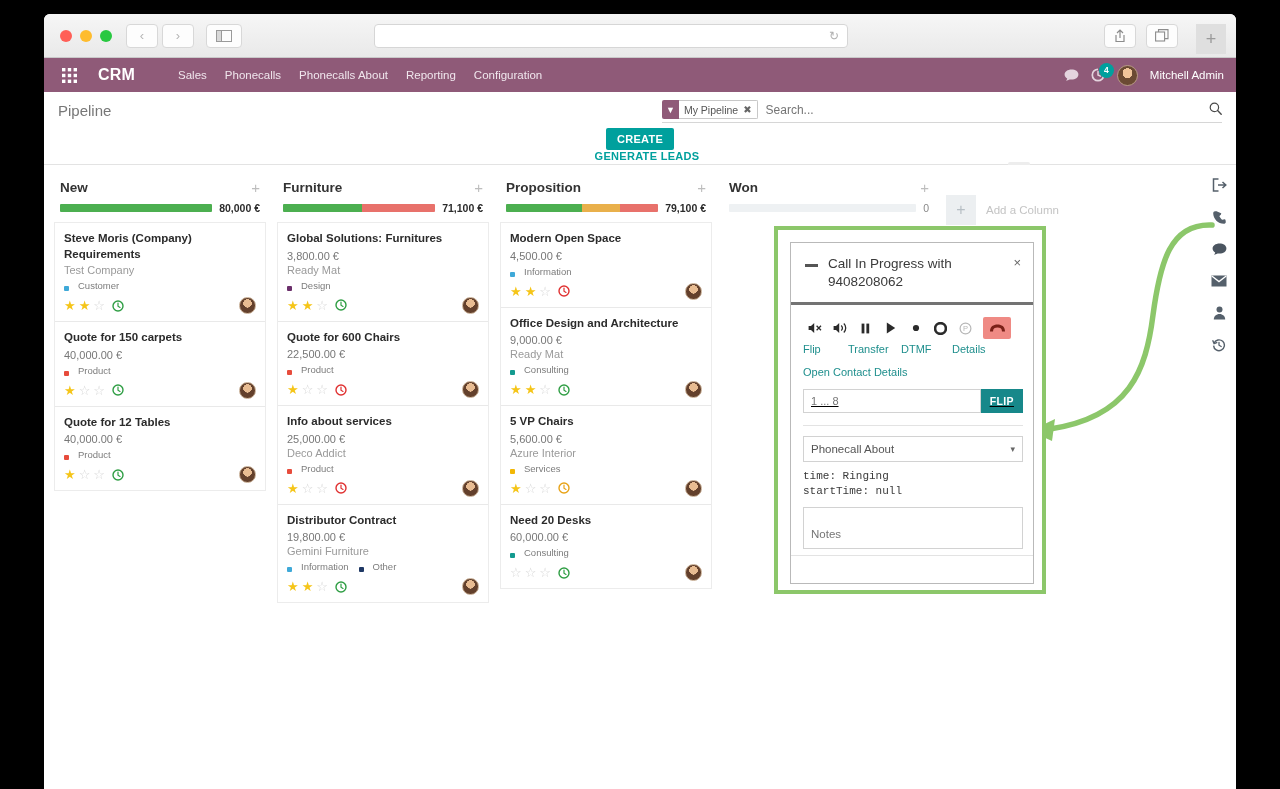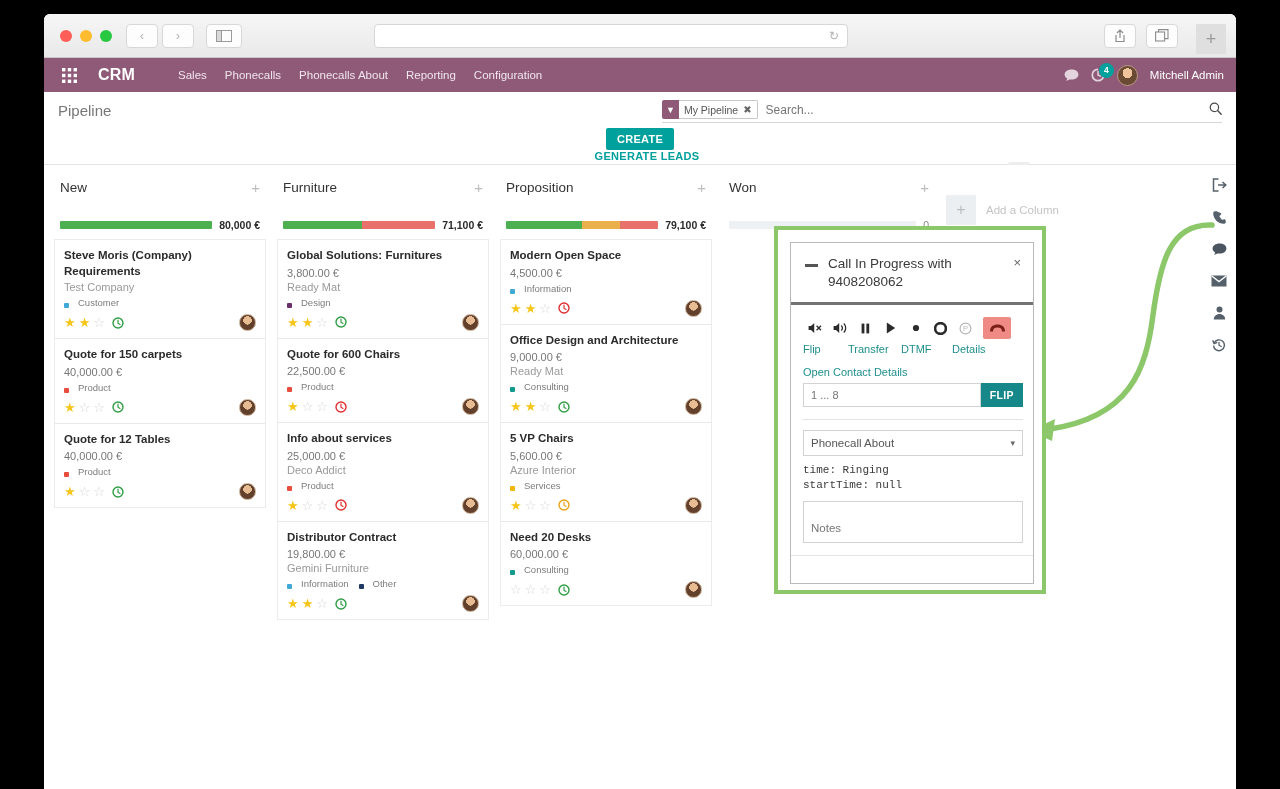--- a/index.html
+++ b/index.html
@@ -106,23 +106,23 @@
   .cp-filters span.f { display: flex; align-items: center; gap: 4px; }
   .viewsw { display: flex; align-items: center; gap: 2px; margin-left: 24px; }
   .vs { width: 22px; height: 22px; display: flex; align-items: center; justify-content: center; color: #5a5a5a; border-radius: 2px; }
   .vs.active { background: #ededed; }
 
   
   .kanban { position: relative; background: #fff; height: 576px; padding: 10px 0 0 10px; display: flex; gap: 0; align-items: flex-start; }
   .kcol { width: 212px; margin-right: 11px; }
   .kcol-head { padding: 4px 6px 0 6px; }
   .kcol-title-row { display: flex; align-items: center; }
-  .kcol-title { font-size: 13.5px; font-weight: normal; color: #333; }
+  .kcol-title { font-size: 13.5px; font-weight: bold; color: #333; }
   .kcol-plus { margin-left: auto; color: #bdbdbd; font-size: 15px; }
-  .kcol-meter-row { display: flex; align-items: center; margin-top: 23px; }
+  .kcol-meter-row { display: flex; align-items: center; margin-top: 6px; }
   .meter { height: 8px; flex: 1; display: flex; border-radius: 1px; overflow: hidden; background: #eef1f3; }
   .meter i { display: block; height: 100%; }
   .kcol-amount { font-size: 10.5px; font-weight: bold; color: #2b2b2b; margin-left: 7px; white-space: nowrap; }
   .kcol-amount.zero { font-weight: normal; color: #888; }
   .kcol-body { margin-top: 8px; background: #fbfbfb; border: 1px solid #ececec; }
   .kcard { background: #fff; border-bottom: 1px solid #e9e9e9; padding: 8px 9px 7px 9px; }
   .kcard:last-child { border-bottom: none; }
   .kc-title { font-size: 11.5px; font-weight: bold; color: #2b2b2b; line-height: 15.5px; }
   .kc-amount { font-size: 11px; color: #777; margin-top: 3px; }
   .kc-partner { font-size: 11px; color: #9a9a9a; margin-top: 2px; }
@@ -171,21 +171,21 @@
   .cd-icons { display: flex; align-items: center; gap: 0; }
   .cdi { width: 25px; height: 22px; display: flex; align-items: center; justify-content: center; color: #2b2b2b; font-size: 14px; }
   .cdi.dim { color: #b7b7b7; }
   .cdi.hangup {
     width: 28px; height: 22px; background: #ef8a84; border-radius: 2px; color: #7a2018;
     margin-left: 5px;
   }
   .cd-labels { display: flex; margin-top: 4px; font-size: 11px; color: #2e8b8b; }
   .cd-labels span { color: #1f8f8d; }
   .cd-link { font-size: 11px; color: #1f8f8d; margin-top: 11px; display: block; }
-  .cd-fliprow { display: flex; margin-top: 5px; }
+  .cd-fliprow { display: flex; margin-top: 11px; text-decoration: underline; }
   .cd-flipinput {
     flex: 1; height: 24px; border: 1px solid #d2d2d2; background: #fff;
     font-size: 11px; color: #9e9e9e; padding: 0 7px; outline: none; font-family: inherit;
   }
   .cd-flipbtn {
     background: #17888a; color: #fff; font-size: 10.5px; font-weight: bold;
     padding: 0 9px; border: none; height: 24px; letter-spacing: .4px; cursor: pointer; font-family: inherit;
   }
   .cd-sep { border-top: 1px solid #e3e3e3; margin: 12px 10px 0 12px; }
   .cd-select {

